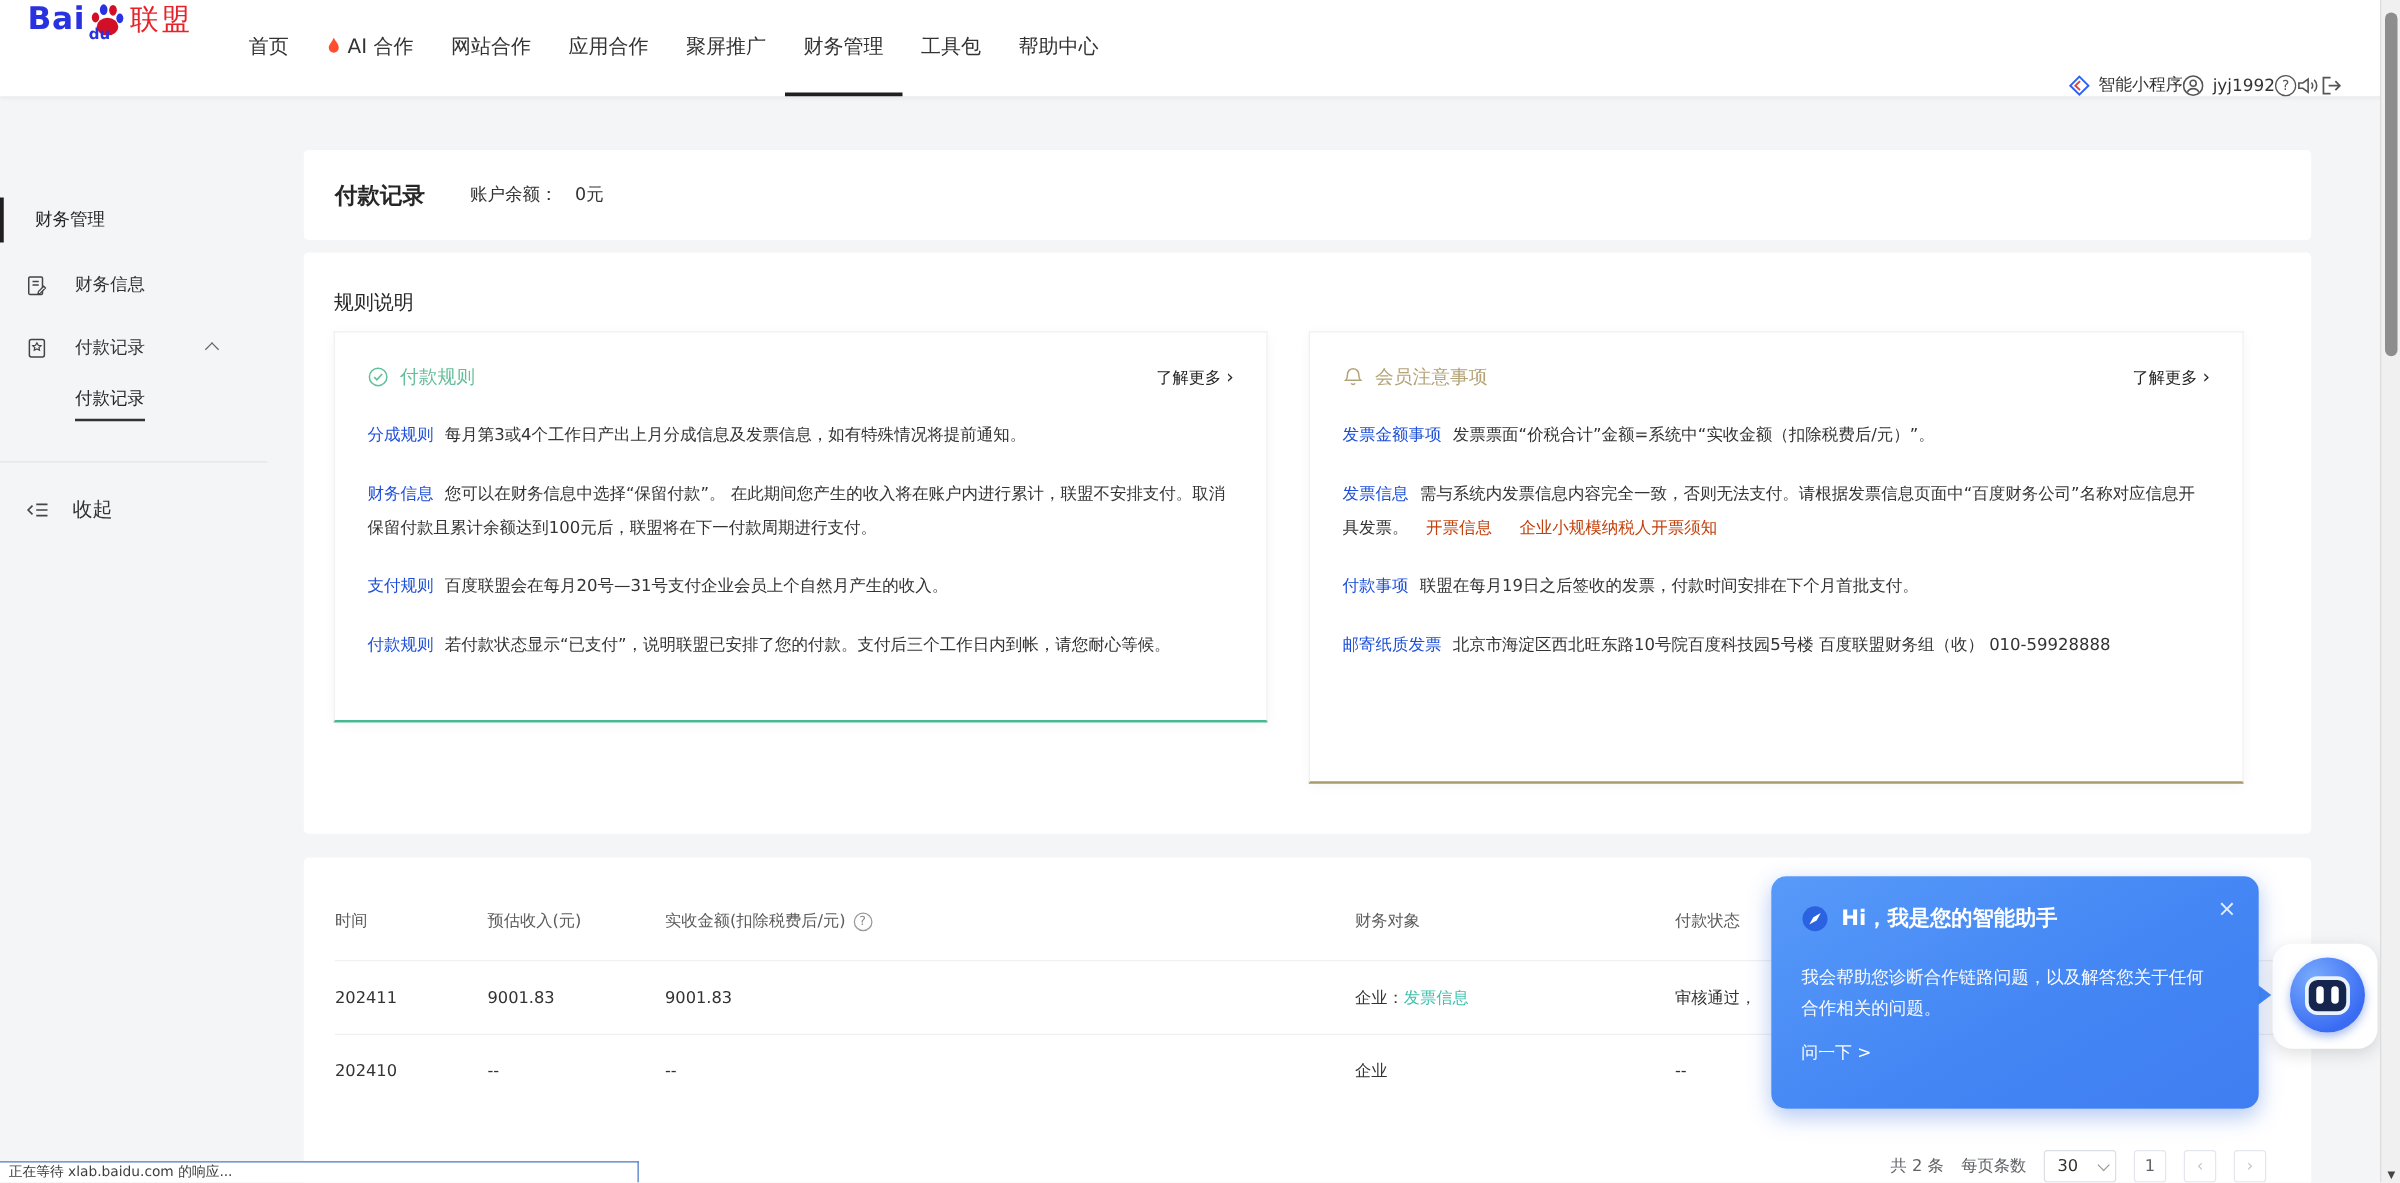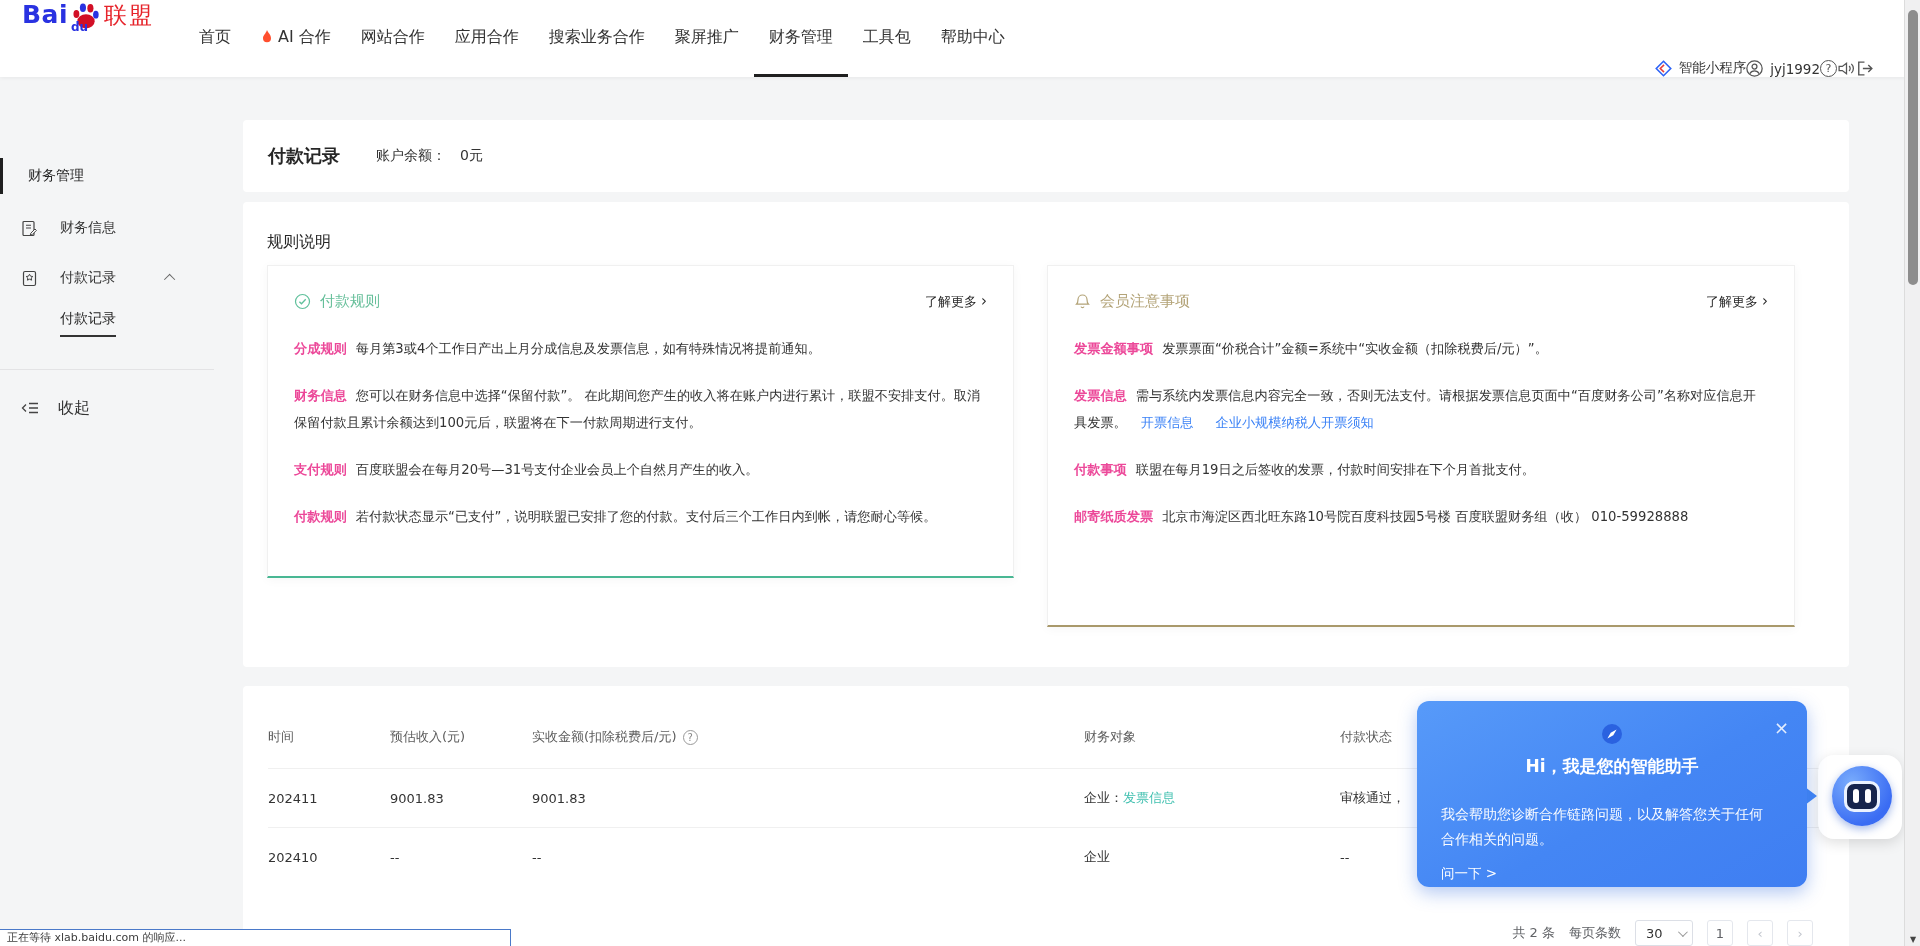--- a/index.html
+++ b/index.html
@@ -52,22 +52,22 @@
               box-shadow:0 2px 10px rgba(0,0,0,.04); padding:26px 26px 0 26px; }
   .rule-box.left { left:24px; border-bottom:2px solid #49b793; }
   .rule-box.right { left:804px; width:748px; height:362px; border-bottom:2px solid #a9996b; }
   .rule-box-head { display:flex; align-items:center; justify-content:space-between; margin-bottom:24px; }
   .rule-box-title { display:flex; align-items:center; gap:9px; font-size:15px; }
   .rule-box.left  .rule-box-title { color:#66bf9a; }
   .rule-box.right .rule-box-title { color:#b3a377; }
   .more-link { font-size:13px; color:#262626; cursor:pointer; display:flex; align-items:center; gap:4px; }
   .more-arrow { font-size:15px; line-height:1; }
   .rule-item { font-size:13.2px; line-height:27px; color:#333; margin-bottom:20px; }
-  .rule-label { font-weight:700; color:#ec4899; margin-right:9px; }
-  .rule-link { color:#3b82f6; text-decoration:none; margin-left:14px; cursor:pointer; }
+  .rule-label { font-weight:400; color:#1d4ed8; margin-right:9px; }
+  .rule-link { color:#c2410c; text-decoration:none; margin-left:14px; cursor:pointer; }
 
   
   .card-table { top:686px; height:300px; padding:20px 25px 0 25px; }
   .trow { display:grid; grid-template-columns:122px 142px 552px 256px 1fr; align-items:center; }
   .thead { height:62px; font-size:13px; color:#5c5c5c; }
   .tbody-row { height:59px; font-size:13px; color:#333; border-top:1px solid #f0f0f0; }
   .th-flex { display:flex; align-items:center; gap:6px; }
   .q-circle { width:15px; height:15px; border:1px solid #999; border-radius:50%; color:#888; font-size:10px;
               display:flex; align-items:center; justify-content:center; cursor:pointer; }
   .cell-link { color:#41c0b0; cursor:pointer; }
@@ -79,21 +79,21 @@
   .pg-caret { width:7px; height:7px; border-right:1.4px solid #999; border-bottom:1.4px solid #999;
               transform:rotate(45deg) translateY(-2px); }
   .pg-box { width:26px; height:26px; border:1px solid #e4e7ed; border-radius:3px; background:#fff;
             display:flex; align-items:center; justify-content:center; cursor:pointer; }
   .pg-box.dim { color:#c0c4cc; }
 
   
   .assistant { position:absolute; left:1417px; top:701px; width:390px; height:186px; border-radius:12px;
                background:linear-gradient(150deg,#579af9 0%,#4486f4 55%,#3f7ef2 100%);
                box-shadow:0 6px 18px rgba(40,100,220,.35); padding:22px 24px; color:#fff; z-index:40; }
-  .assistant-head { display:flex; align-items:center; gap:10px;flex-direction:column; }
+  .assistant-head { display:flex; align-items:center; gap:10px; }
   .assistant-title { font-size:17px; font-weight:700; }
   .assistant-close { position:absolute; right:18px; top:16px; font-size:18px; color:rgba(255,255,255,.85); cursor:pointer; }
   .assistant-body { margin-top:24px; font-size:14px; line-height:1.75; max-width:322px; color:rgba(255,255,255,.97); }
   .assistant-ask { margin-top:14px; font-size:13.5px; cursor:pointer; display:inline-block; }
   .assistant-arrow { position:absolute; left:1805px; top:787px; width:0; height:0; z-index:39;
                      border-top:9px solid transparent; border-bottom:9px solid transparent; border-left:12px solid #4285f3; }
   .bot-card { position:absolute; left:1818px; top:755px; width:84px; height:84px; background:#fff; border-radius:16px;
               box-shadow:0 4px 14px rgba(0,0,0,.13); z-index:38; }
   .bot { position:absolute; left:1832px; top:766px; width:60px; height:60px; border-radius:50%; z-index:41; cursor:pointer;
          background:radial-gradient(circle at 32% 28%, #79acfc, #3a6cf3 72%);
@@ -141,23 +141,20 @@
       </span>
       <span>AI 合作</span>
     </div>
     <div class="nav-item">
         <span>网站合作</span>
       </div>
     <div class="nav-item">
         <span>应用合作</span>
       </div>
     <div class="nav-item">
-        <span>搜索业务合作</span>
-      </div>
-    <div class="nav-item">
         <span>聚屏推广</span>
       </div>
     <div class="nav-item active">
         <span>财务管理</span>
       </div>
     <div class="nav-item">
         <span>工具包</span>
       </div>
     <div class="nav-item">
         <span>帮助中心</span>

